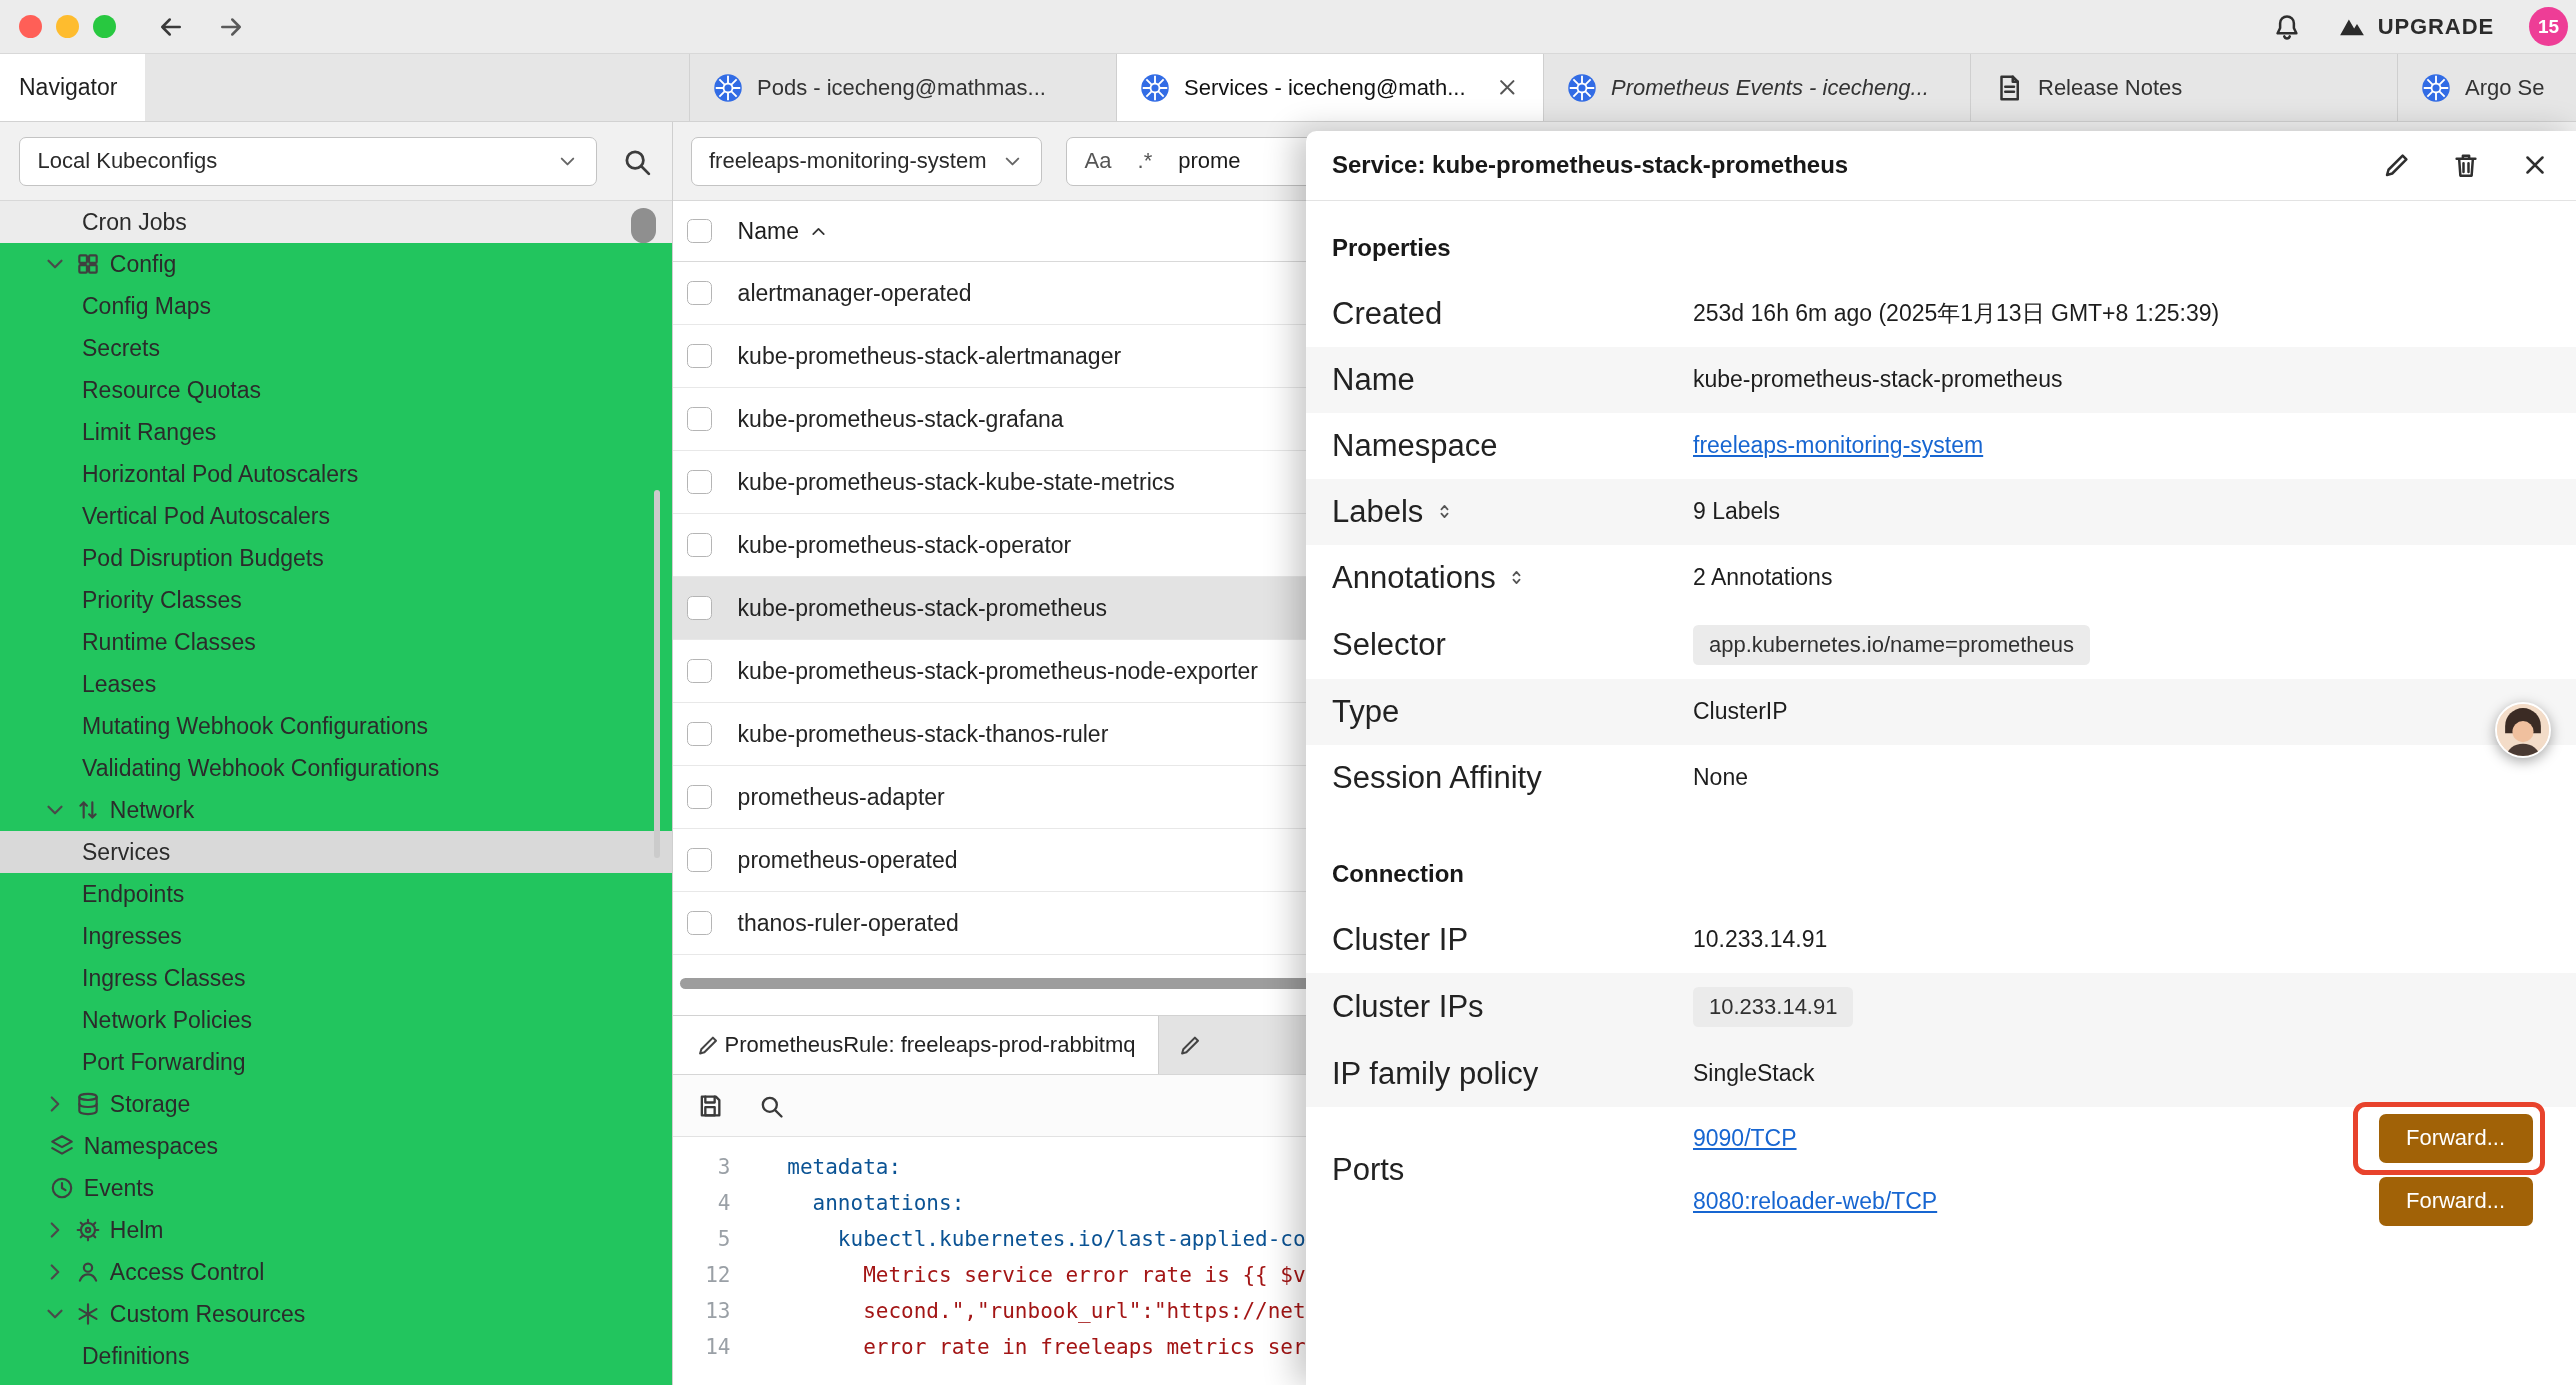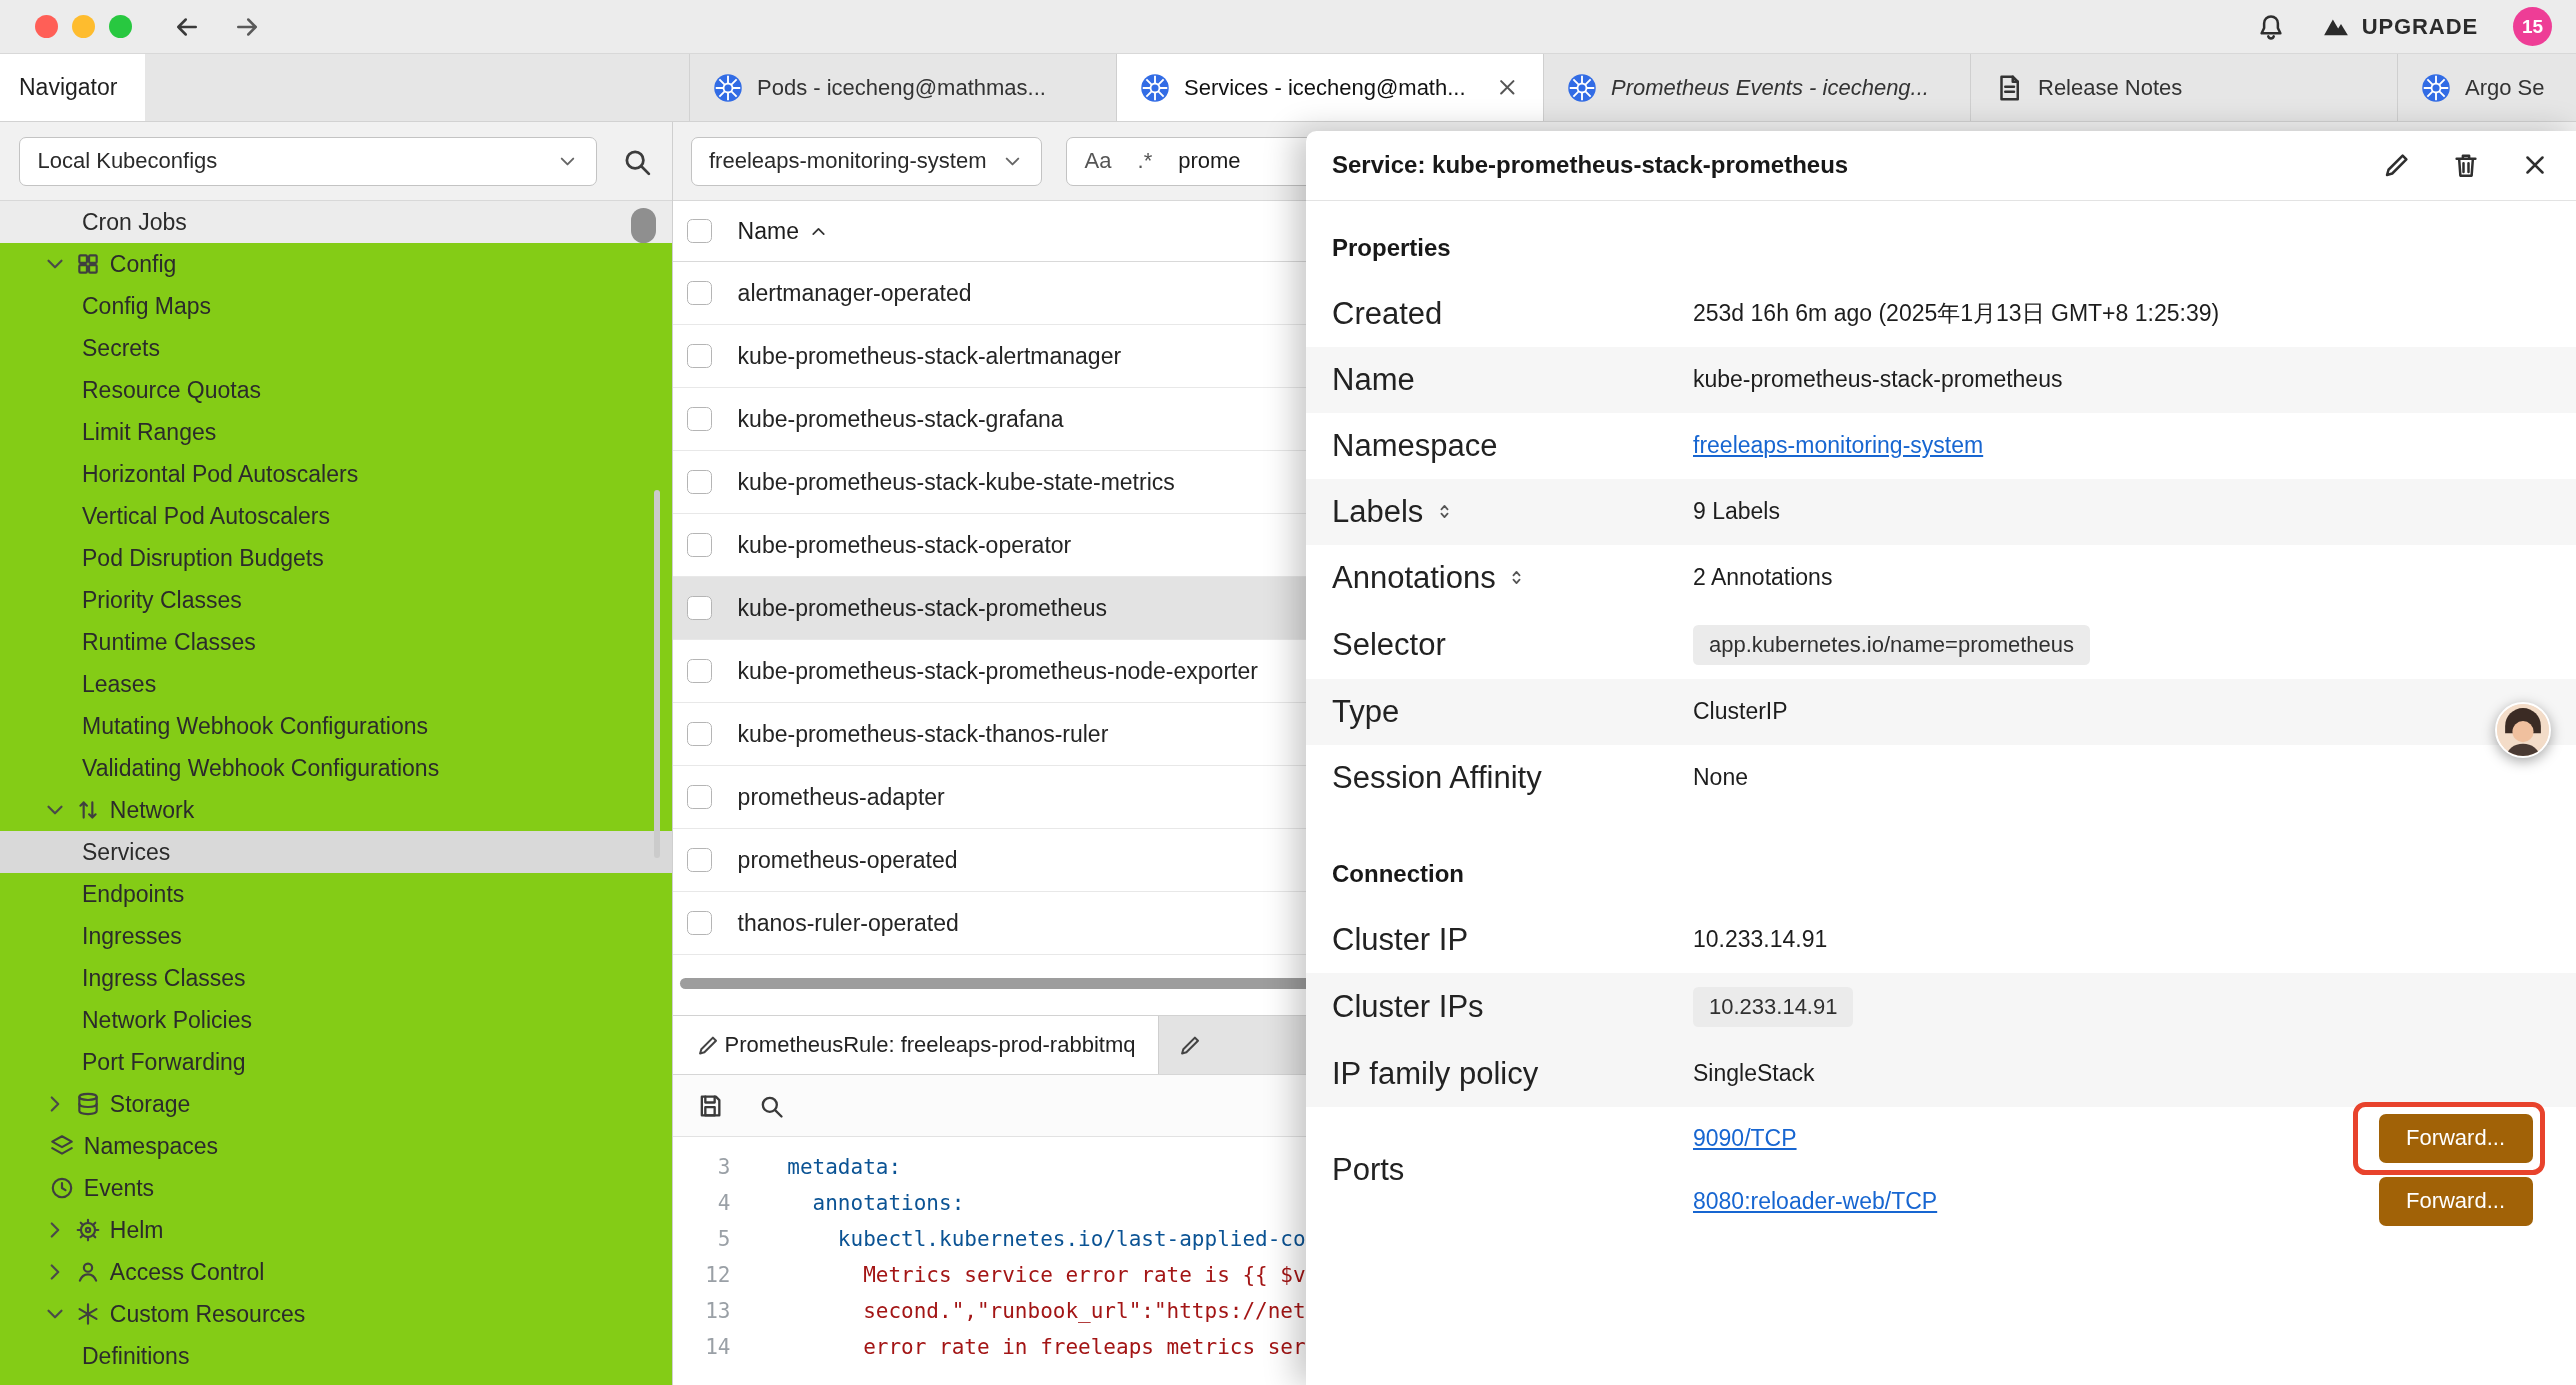--- a/index.html
+++ b/index.html
@@ -4,21 +4,21 @@
 <style>
   * { margin:0; padding:0; box-sizing:border-box; }
   html,body { width:2576px; height:1385px; }
   body { font-family:"Liberation Sans",sans-serif; font-size:23px; color:#222; background:#ececec; overflow:hidden; }
   .icon { display:inline-flex; align-items:center; justify-content:center; }
   .icon svg { width:100%; height:100%; }
 
   .window { position:relative; width:2576px; height:1385px; display:flex; flex-direction:column; }
 
   
-  .titlebar { height:54px; background:#ececec; border-bottom:0.9px solid #d8d8d8; display:flex; align-items:center; padding:0 24px; flex:0 0 auto; }
+  .titlebar { height:54px; background:#ececec; border-bottom:0.9px solid #d8d8d8; display:flex; align-items:center; padding:0 8px; flex:0 0 auto; }
   .traffic { display:flex; gap:14px; margin-left:10.5px; }
   .light { width:23px; height:23px; border-radius:50%; }
   .light.red{background:#ff5f57}.light.yellow{background:#febc2e}.light.green{background:#28c840}
   .nav-arrows { display:flex; gap:30px; margin-left:40px; color:#3a3a3a; }
   .nav-arrows .icon { width:30px; height:30px; }
   .nav-arrows .fwd { color:#5a5a5a; }
   .titlebar-right { margin-left:auto; display:flex; align-items:center; gap:35px; }
   .bell { width:30px; height:30px; color:#2e2e2e; }
   .upgrade { display:flex; align-items:center; gap:10.5px; font-weight:700; letter-spacing:0.9px; font-size:22px; color:#2b2b2b; }
   .upgrade .icon { width:30px; height:30px; color:#2b2b2b; }
@@ -33,21 +33,21 @@
   .tab.active { background:#fff; color:#111; }
   .tab .tab-icon { width:30px; height:30px; flex:0 0 auto; }
   .tab-label { white-space:nowrap; overflow:hidden; text-overflow:ellipsis; font-size:22px; flex:1; min-width:0; }
   .tab-label.italic { font-style:italic; }
   .tab .tab-close { width:24.6px; height:24.6px; color:#555; flex:0 0 auto; }
 
   
   .content { flex:1; position:relative; display:flex; min-height:0; background:#fff; }
 
   
-  .sidebar { width:673px; flex:0 0 auto; background:#84cc16; border-right:0.9px solid #cfcfcf; display:flex; flex-direction:column; }
+  .sidebar { width:673px; flex:0 0 auto; background:#22c55e; border-right:0.9px solid #cfcfcf; display:flex; flex-direction:column; }
   .panel-toolbar { height:79px; background:#f1f1f1; border-bottom:0.9px solid #d8d8d8; display:flex; align-items:center; flex:0 0 auto; }
   .sidebar .panel-toolbar { padding:0 19px; gap:23px; }
   .select { height:49px; background:#fff; border:0.9px solid #c3c3c3; border-radius:7px; display:flex; align-items:center; justify-content:space-between; gap:14px; padding:0 17.5px; font-size:22px; color:#2a2a2a; white-space:nowrap; }
   .select .icon { width:23px; height:23px; color:#666; flex:0 0 auto; }
   .kubeconfig-select { flex:1; min-width:0; }
   .toolbar-search { width:33px; height:33px; color:#3c3c3c; }
   .tree { flex:1; overflow:hidden; position:relative; }
   .tree-item { height:42px; display:flex; align-items:center; font-size:23px; color:#2b2b2b; white-space:nowrap; }
   .tree-item.hover { background:#ececec; }
   .tree-item.selected { background:#d9d9d9; }

